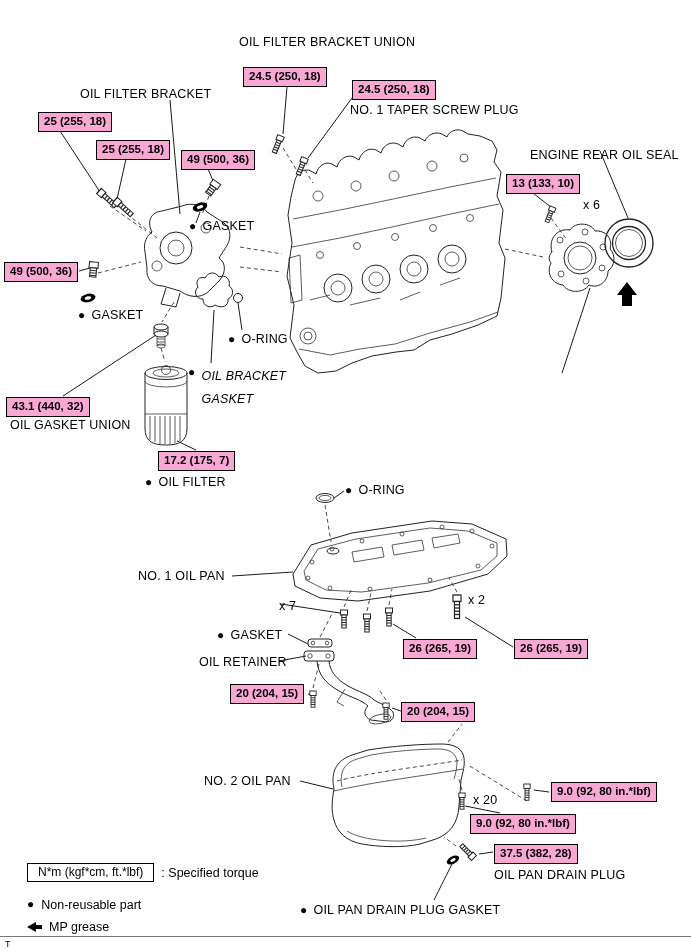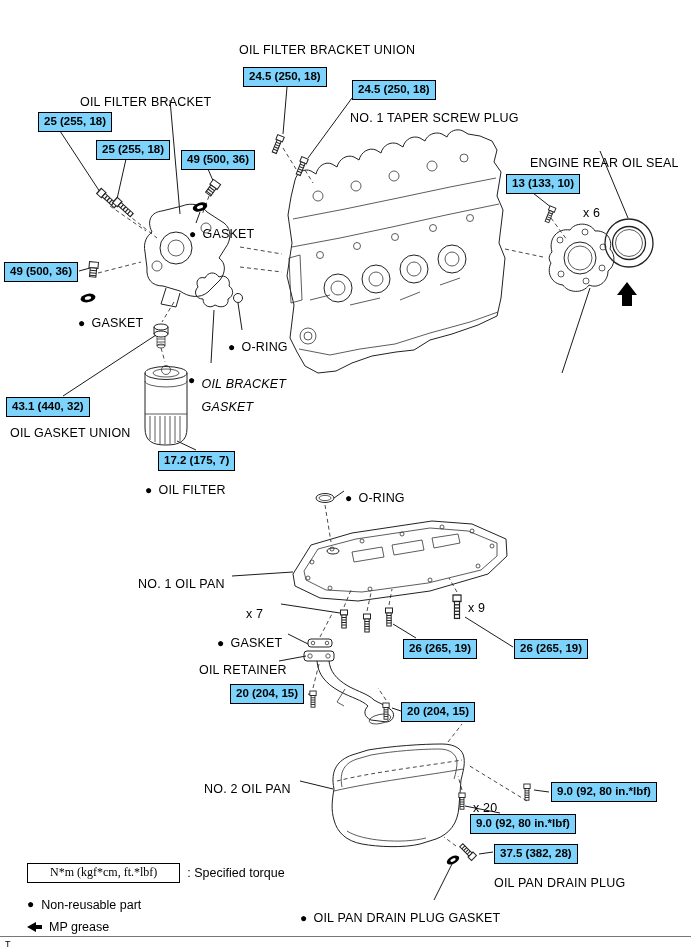--- a/index.html
+++ b/index.html
@@ -1,26 +1,26 @@
 <!DOCTYPE html>
 <html><head>
 <meta charset="utf-8">
 <style>
   html,body{margin:0;padding:0;background:#fff;}
   .page{position:relative;width:691px;height:952px;background:#fff;overflow:hidden;
         font-family:"Liberation Sans",sans-serif;color:#000;}
   svg.art{position:absolute;left:0;top:0;}
-  .lbl{position:absolute;font-size:12.5px;line-height:1.2;white-space:nowrap;letter-spacing:.2px;margin-top:8px;}
+  .lbl{position:absolute;font-size:12.5px;line-height:1.2;white-space:nowrap;letter-spacing:.2px;}
   .bl{display:flex;gap:6px;align-items:flex-start;}
   .dot{font-size:12px;line-height:1.25;}
   .multi .txt{display:inline-block;width:92px;white-space:normal;line-height:1.8;font-style:italic;}
-  .tq{position:absolute;border:1.6px solid #000;background:#7dd3fc;padding:1px 5px 2px;
+  .tq{position:absolute;border:1.6px solid #000;background:#f9a8d4;padding:1px 5px 2px;
       font-size:11.5px;font-weight:bold;line-height:1.3;white-space:nowrap;}
   .legend-row{position:absolute;display:flex;align-items:center;gap:7px;font-size:12.5px;white-space:nowrap;}
-  .legend-box{border:1.5px solid #000;padding:1px 22px 2px;font-size:12px;font-family:Liberation Serif, serif;}
+  .legend-box{border:1.5px solid #000;padding:1px 10px 2px;font-size:12px;}
   .arrow-icon{display:inline-flex;align-items:center;}
   .arrow-icon .tri{width:0;height:0;border-top:5px solid transparent;border-bottom:5px solid transparent;border-right:9px solid #000;}
   .arrow-icon .bar{width:6px;height:4px;background:#000;}
   .bottom-rule{position:absolute;left:0;top:936px;width:691px;border-top:1px solid #777;}
   .footer-mark{position:absolute;left:5px;top:939px;font-size:9px;}
   .ln{fill:none;stroke:#222;stroke-width:1;}
   .thin{fill:none;stroke:#333;stroke-width:.8;}
   .ldr{stroke:#000;stroke-width:.9;}
   .dash{stroke:#333;stroke-width:.9;stroke-dasharray:4 3;fill:none;}
 </style>
@@ -266,22 +266,22 @@
   <div class="lbl" style="left:80px;top:87px">OIL FILTER BRACKET</div>
   <div class="lbl" style="left:350px;top:103px">NO. 1 TAPER SCREW PLUG</div>
   <div class="lbl" style="left:530px;top:148px">ENGINE REAR OIL SEAL</div>
   <div class="lbl" style="left:10px;top:418px">OIL GASKET UNION</div>
   <div class="lbl" style="left:138px;top:569px">NO. 1 OIL PAN</div>
   <div class="lbl" style="left:199px;top:655px">OIL RETAINER</div>
   <div class="lbl" style="left:204px;top:774px">NO. 2 OIL PAN</div>
   <div class="lbl" style="left:494px;top:868px">OIL PAN DRAIN PLUG</div>
 
   <div class="lbl" style="left:583px;top:198px">x 6</div>
-  <div class="lbl" style="left:246px;top:599px">x 7</div>
-  <div class="lbl" style="left:468px;top:593px">x 9</div>
+  <div class="lbl" style="left:279px;top:599px">x 7</div>
+  <div class="lbl" style="left:468px;top:593px">x 2</div>
   <div class="lbl" style="left:473px;top:793px">x 20</div>
 
   <div class="lbl bl" style="left:189px;top:219px">
     <span class="dot">●</span>
     <span>GASKET</span>
   </div>
   <div class="lbl bl" style="left:78px;top:308px">
     <span class="dot">●</span>
     <span>GASKET</span>
   </div>

